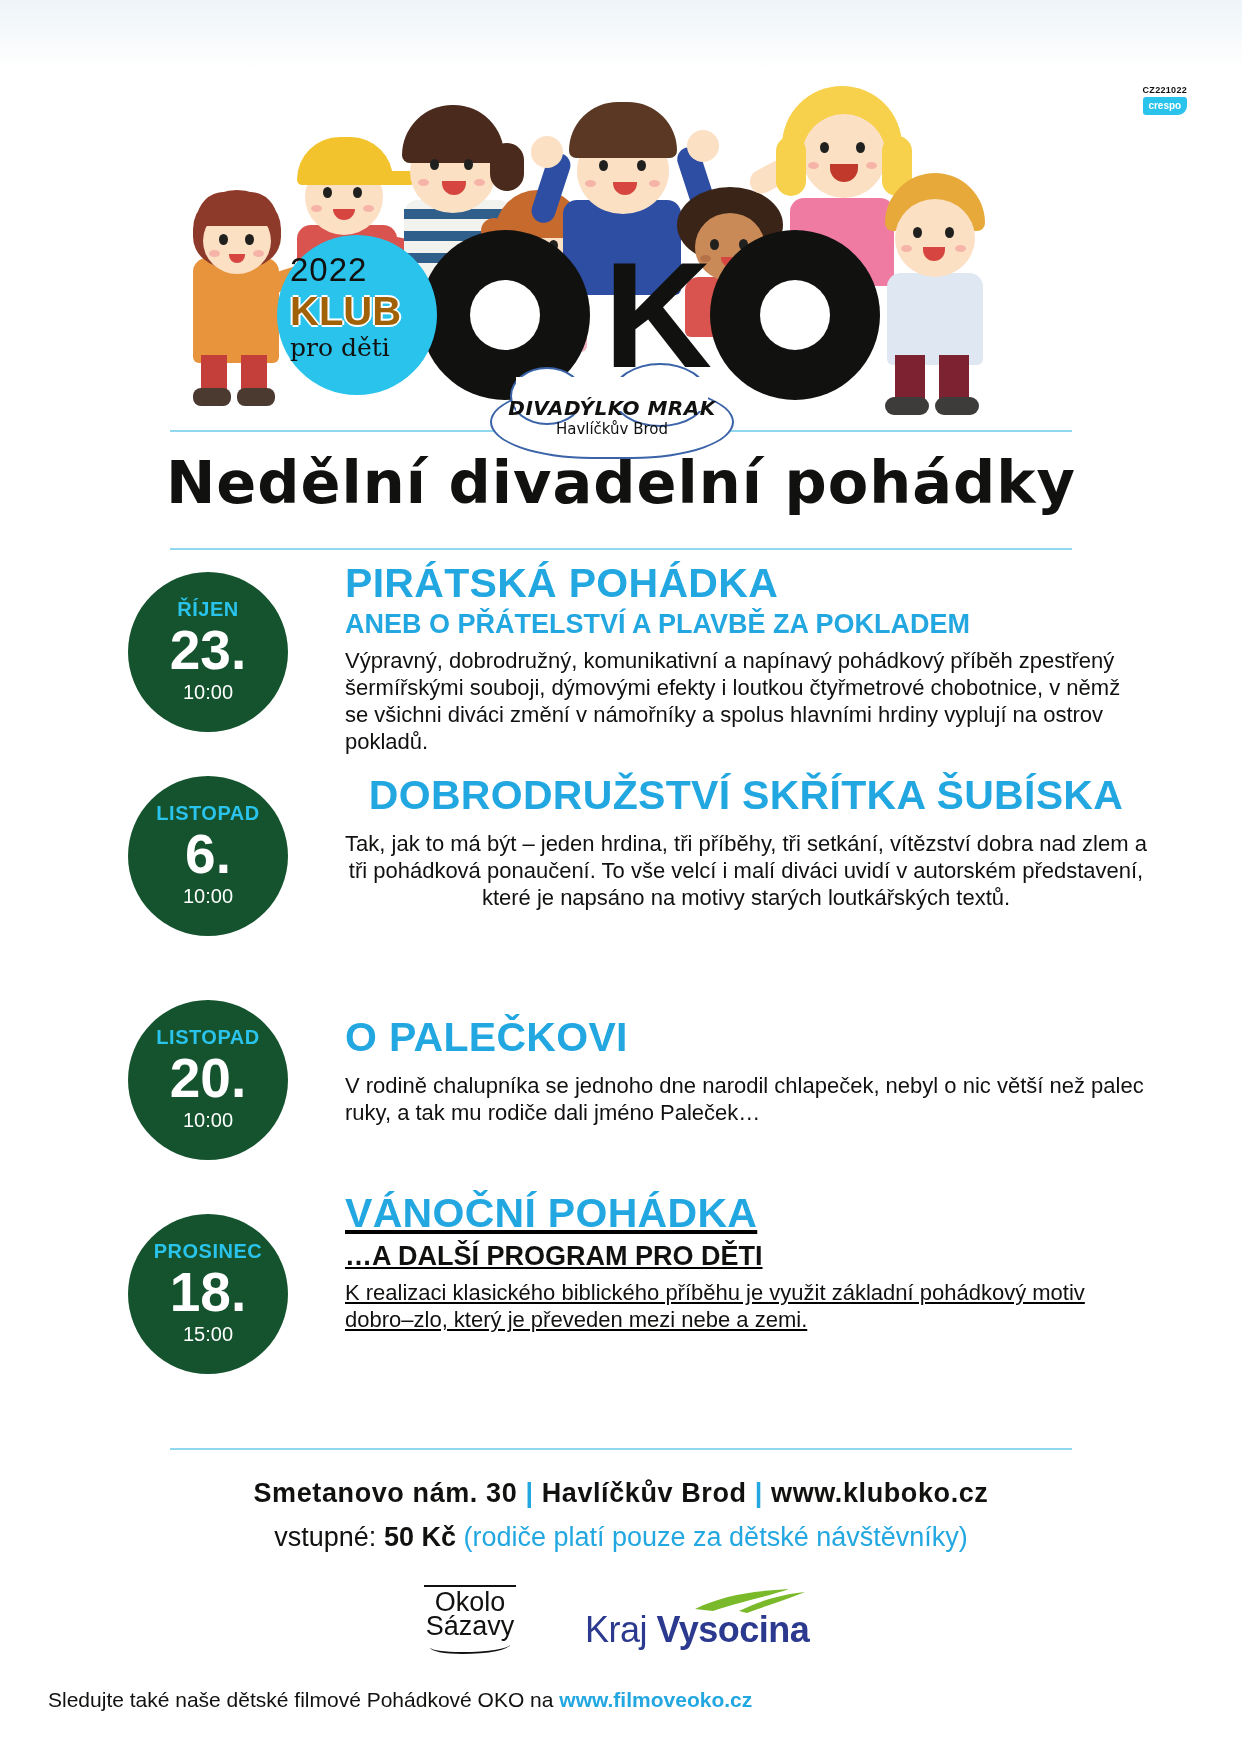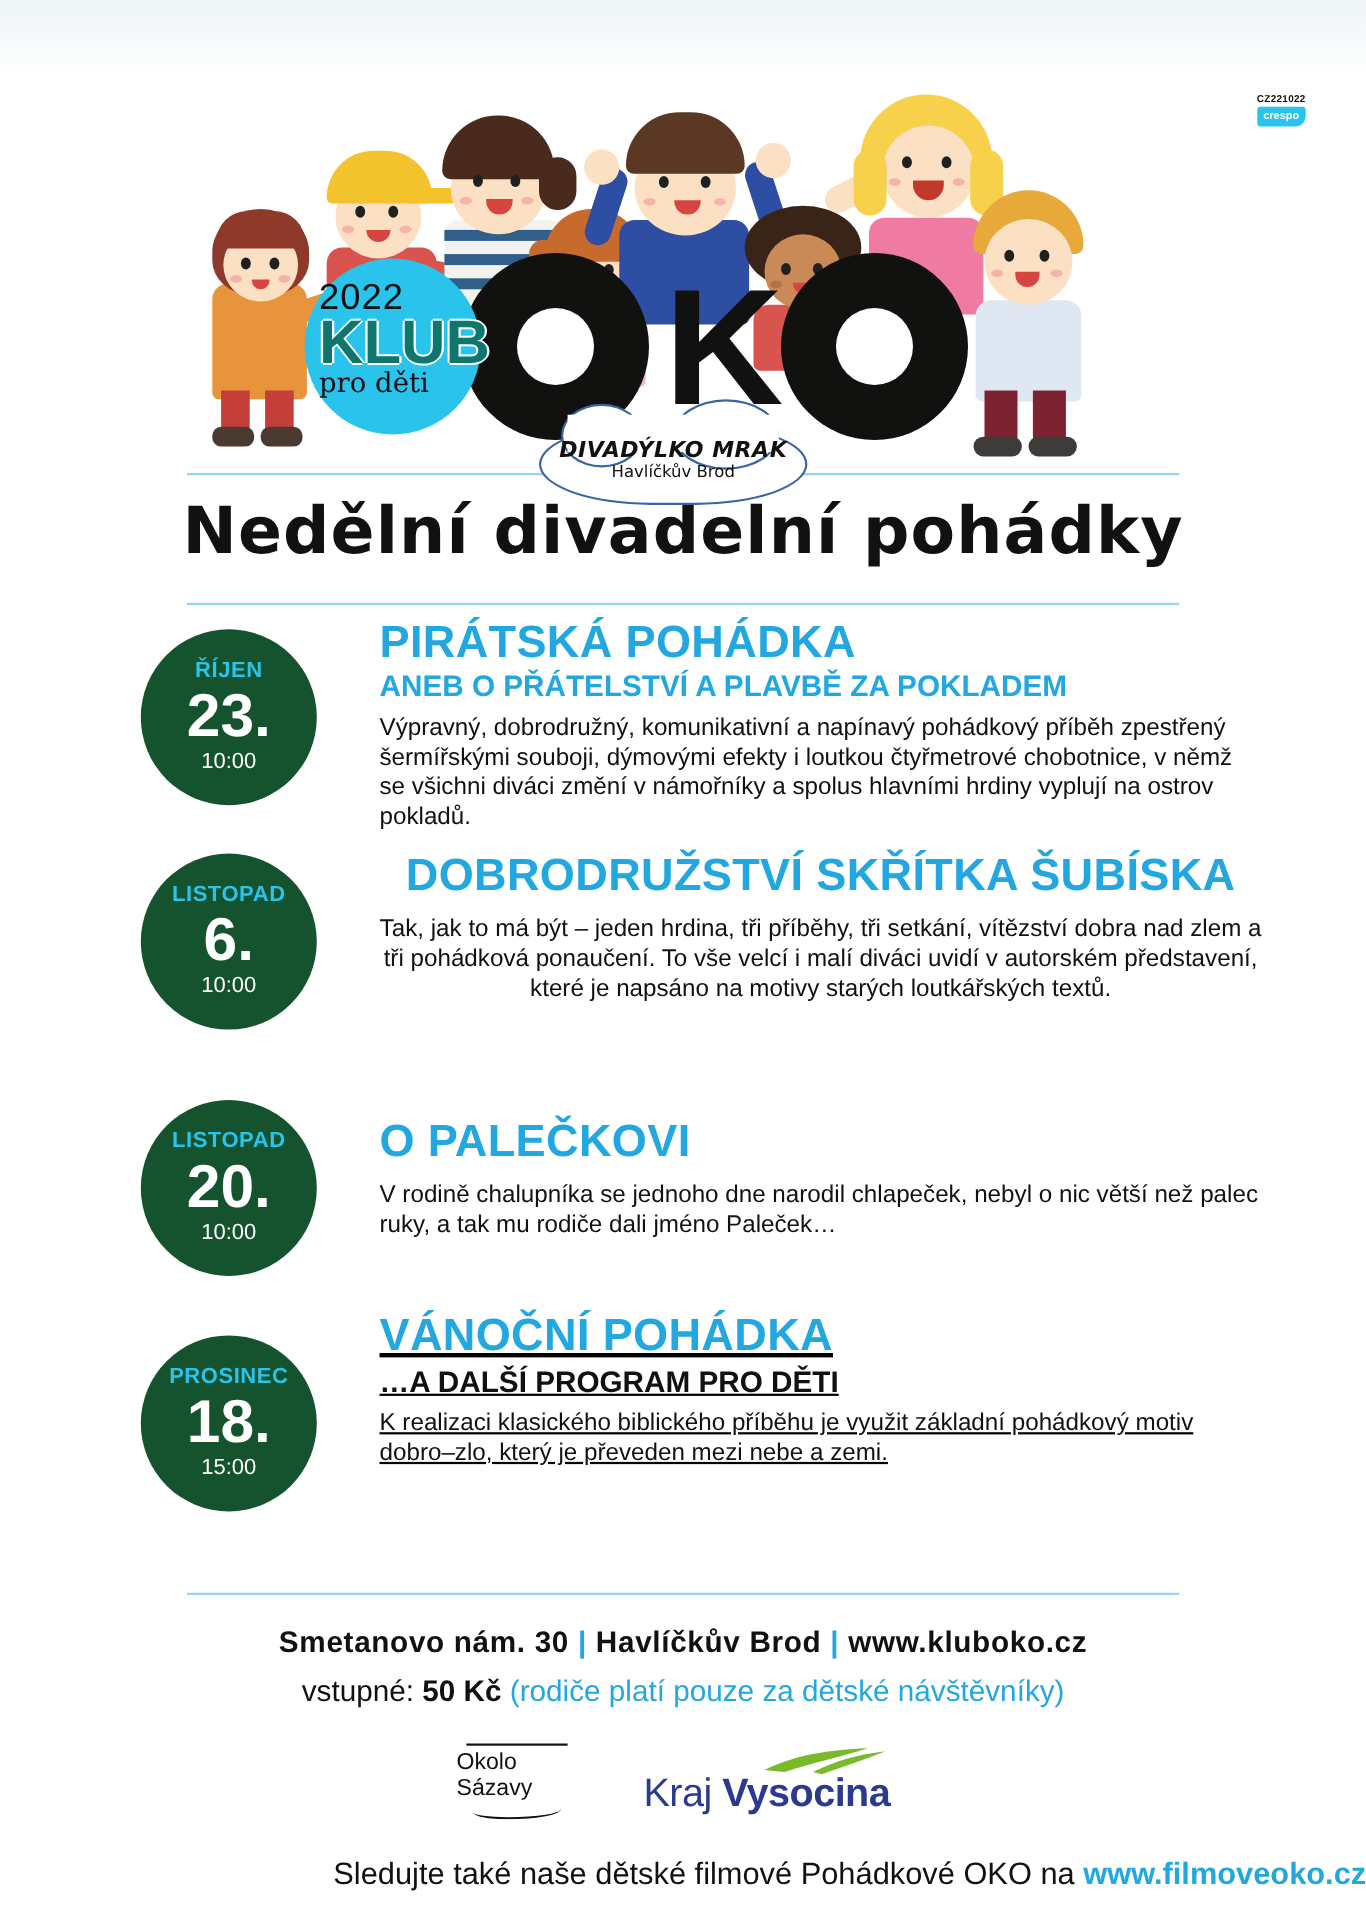--- a/index.html
+++ b/index.html
@@ -137,23 +137,23 @@
     text-align: left;
   }
   .klub-year {
     font-size: 33px;
     font-weight: normal;
     color: #111110;
     letter-spacing: 1px;
     line-height: 36px;
   }
   .klub-word {
-    font-size: 56px;
-    font-weight: bold;
-    color: #0f766e;
+    font-size: 40px;
+    font-weight: bold;
+    color: #a16207;
     line-height: 46px;
     text-shadow: -2px 0 #fff, 2px 0 #fff, 0 -2px #fff, 0 2px #fff;
   }
   .klub-sub {
     font-size: 25px;
     color: #111110;
     line-height: 28px;
     font-family: "DejaVu Serif", serif;
   }
   .cloud {
@@ -356,22 +356,22 @@
     position: absolute;
     left: 0; right: 0;
     top: 1585px;
     height: 80px;
   }
   .logo-okolo {
     position: absolute;
     left: 415px;
     top: 0;
     width: 110px;
-    text-align: left;
-    font-size: 21px;
+    text-align: center;
+    font-size: 27px;
     color: #111110;
     line-height: 24px;
     font-family: "Liberation Sans", sans-serif;
   }
   .logo-okolo .bar {
     width: 92px;
     height: 2px;
     background: #111110;
     margin: 0 auto 3px;
   }
@@ -401,23 +401,24 @@
     font-weight: bold;
     font-family: "Liberation Sans", sans-serif;
     letter-spacing: -.5px;
   }
   .kraj-text .light { font-weight: normal; color: #2b3a8f; }
 
   .follow {
     position: absolute;
     left: 0; right: 0;
     top: 1688px;
-    text-align: right;
-    font-size: 28px;
-    color: #111110;
+    text-align: left;
+    font-size: 21px;
+    color: #111110;
+    padding-left: 48px;
   }
   .follow .link { color: #22a7e0; font-weight: bold; }
 </style>
 </head>
 <body>
 
 <div class="page">
   <div class="paper-tint"></div>
 
   <div class="hero">

